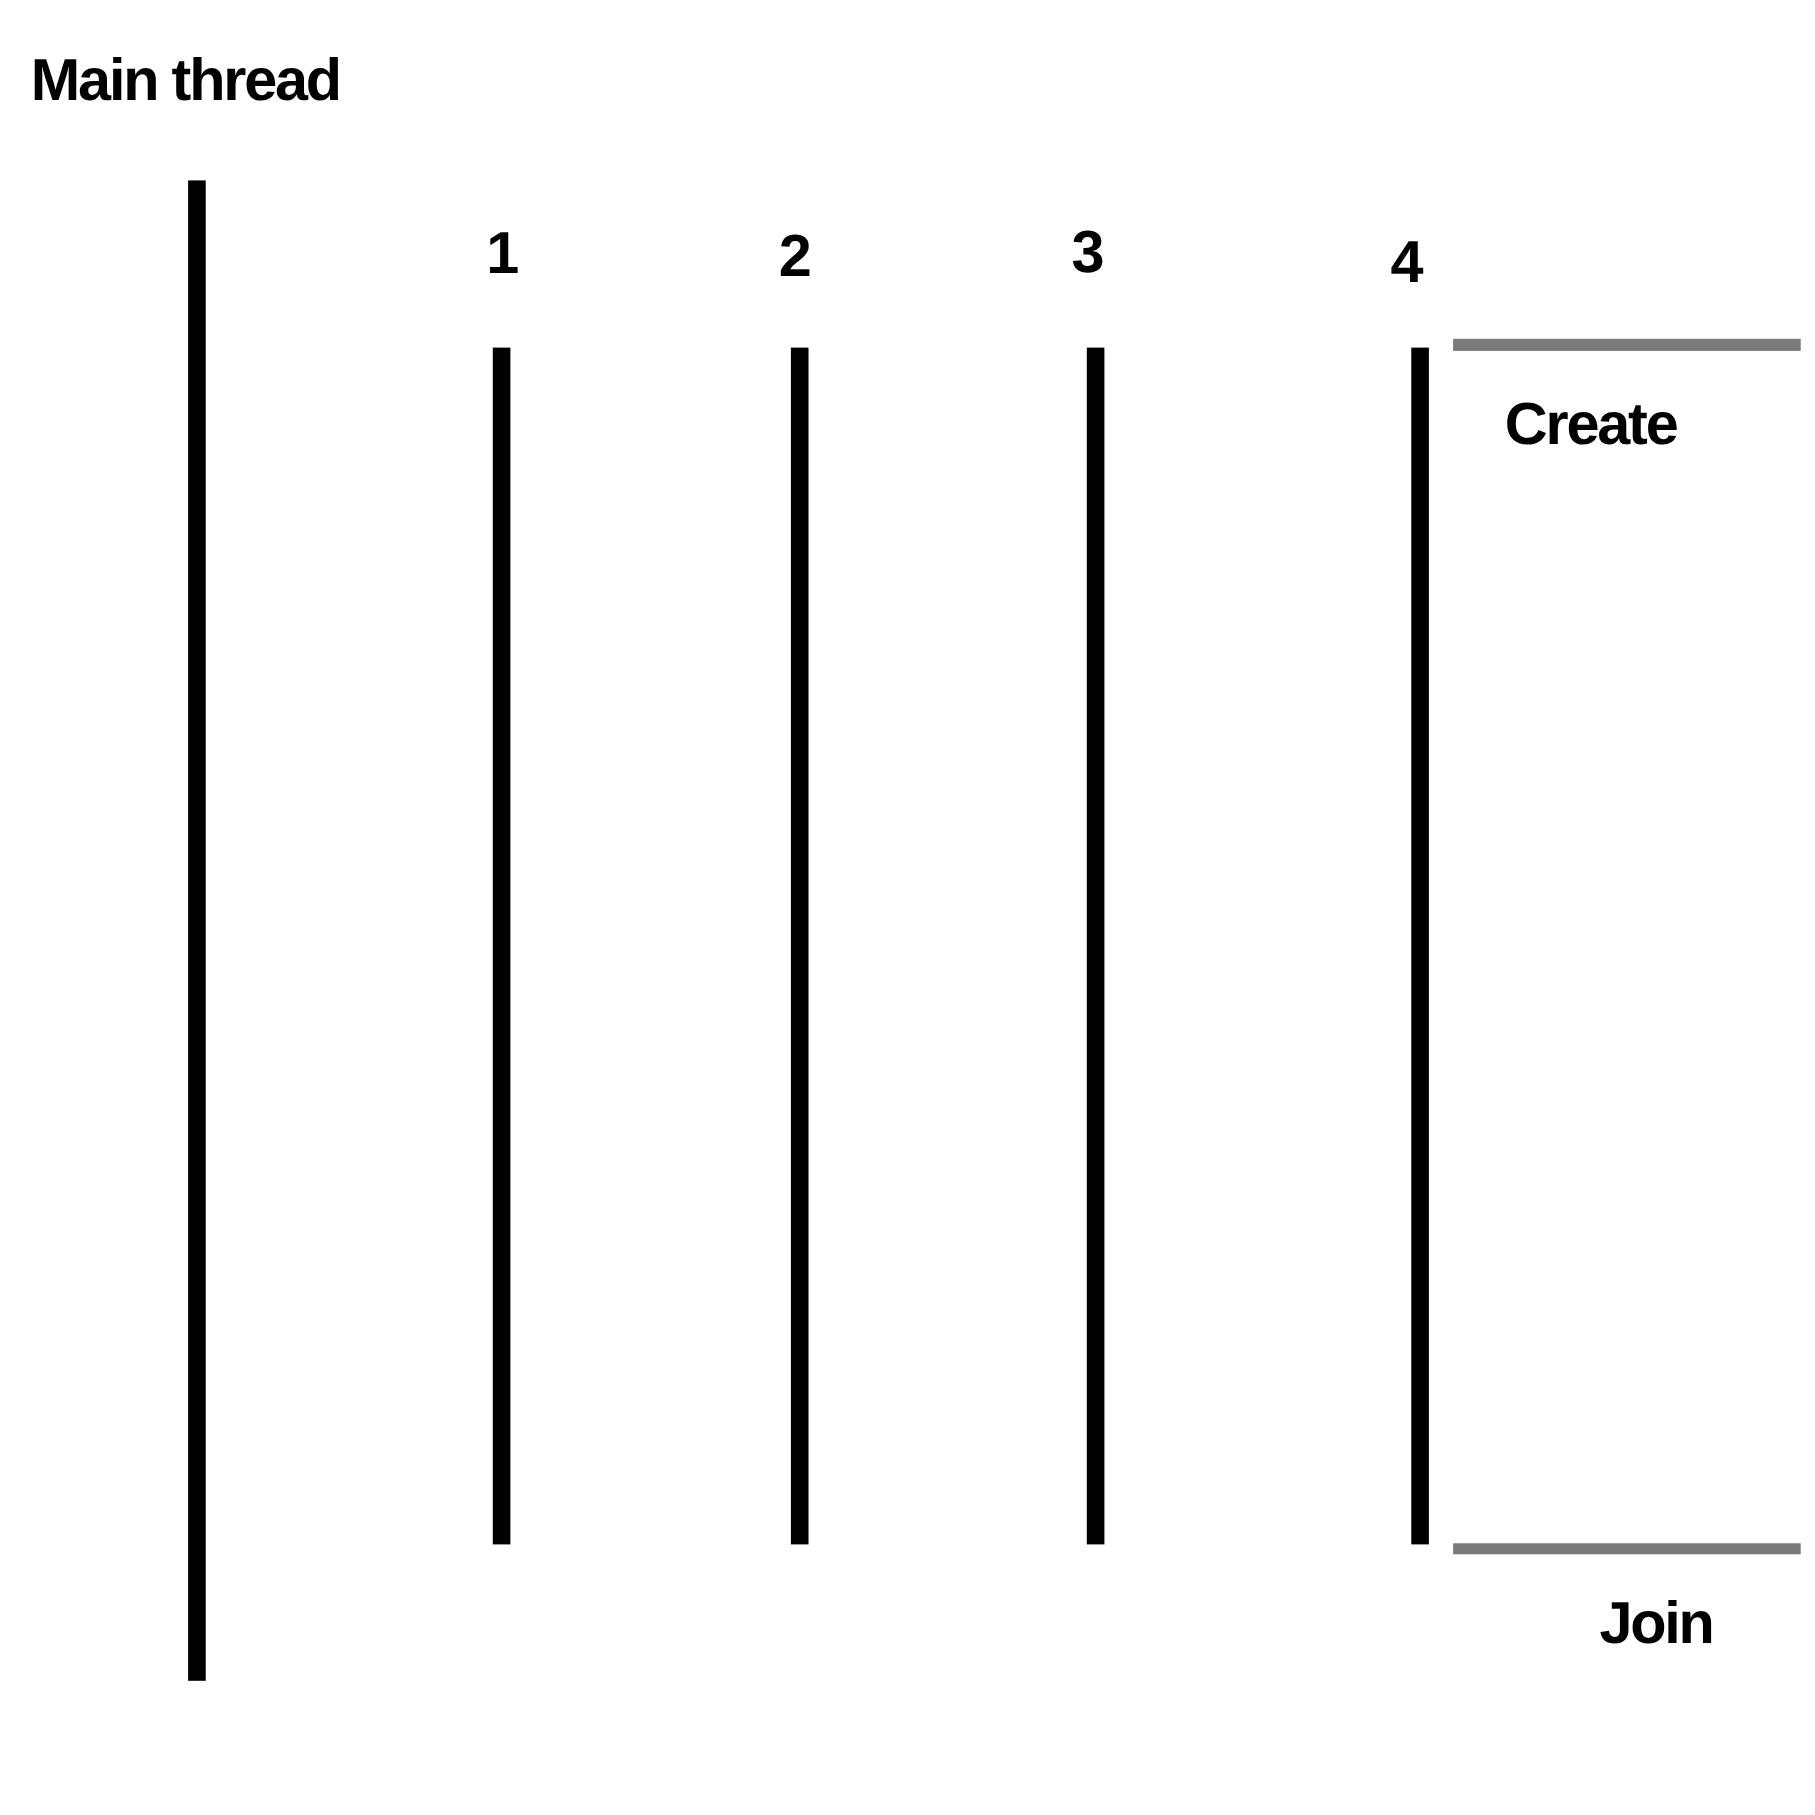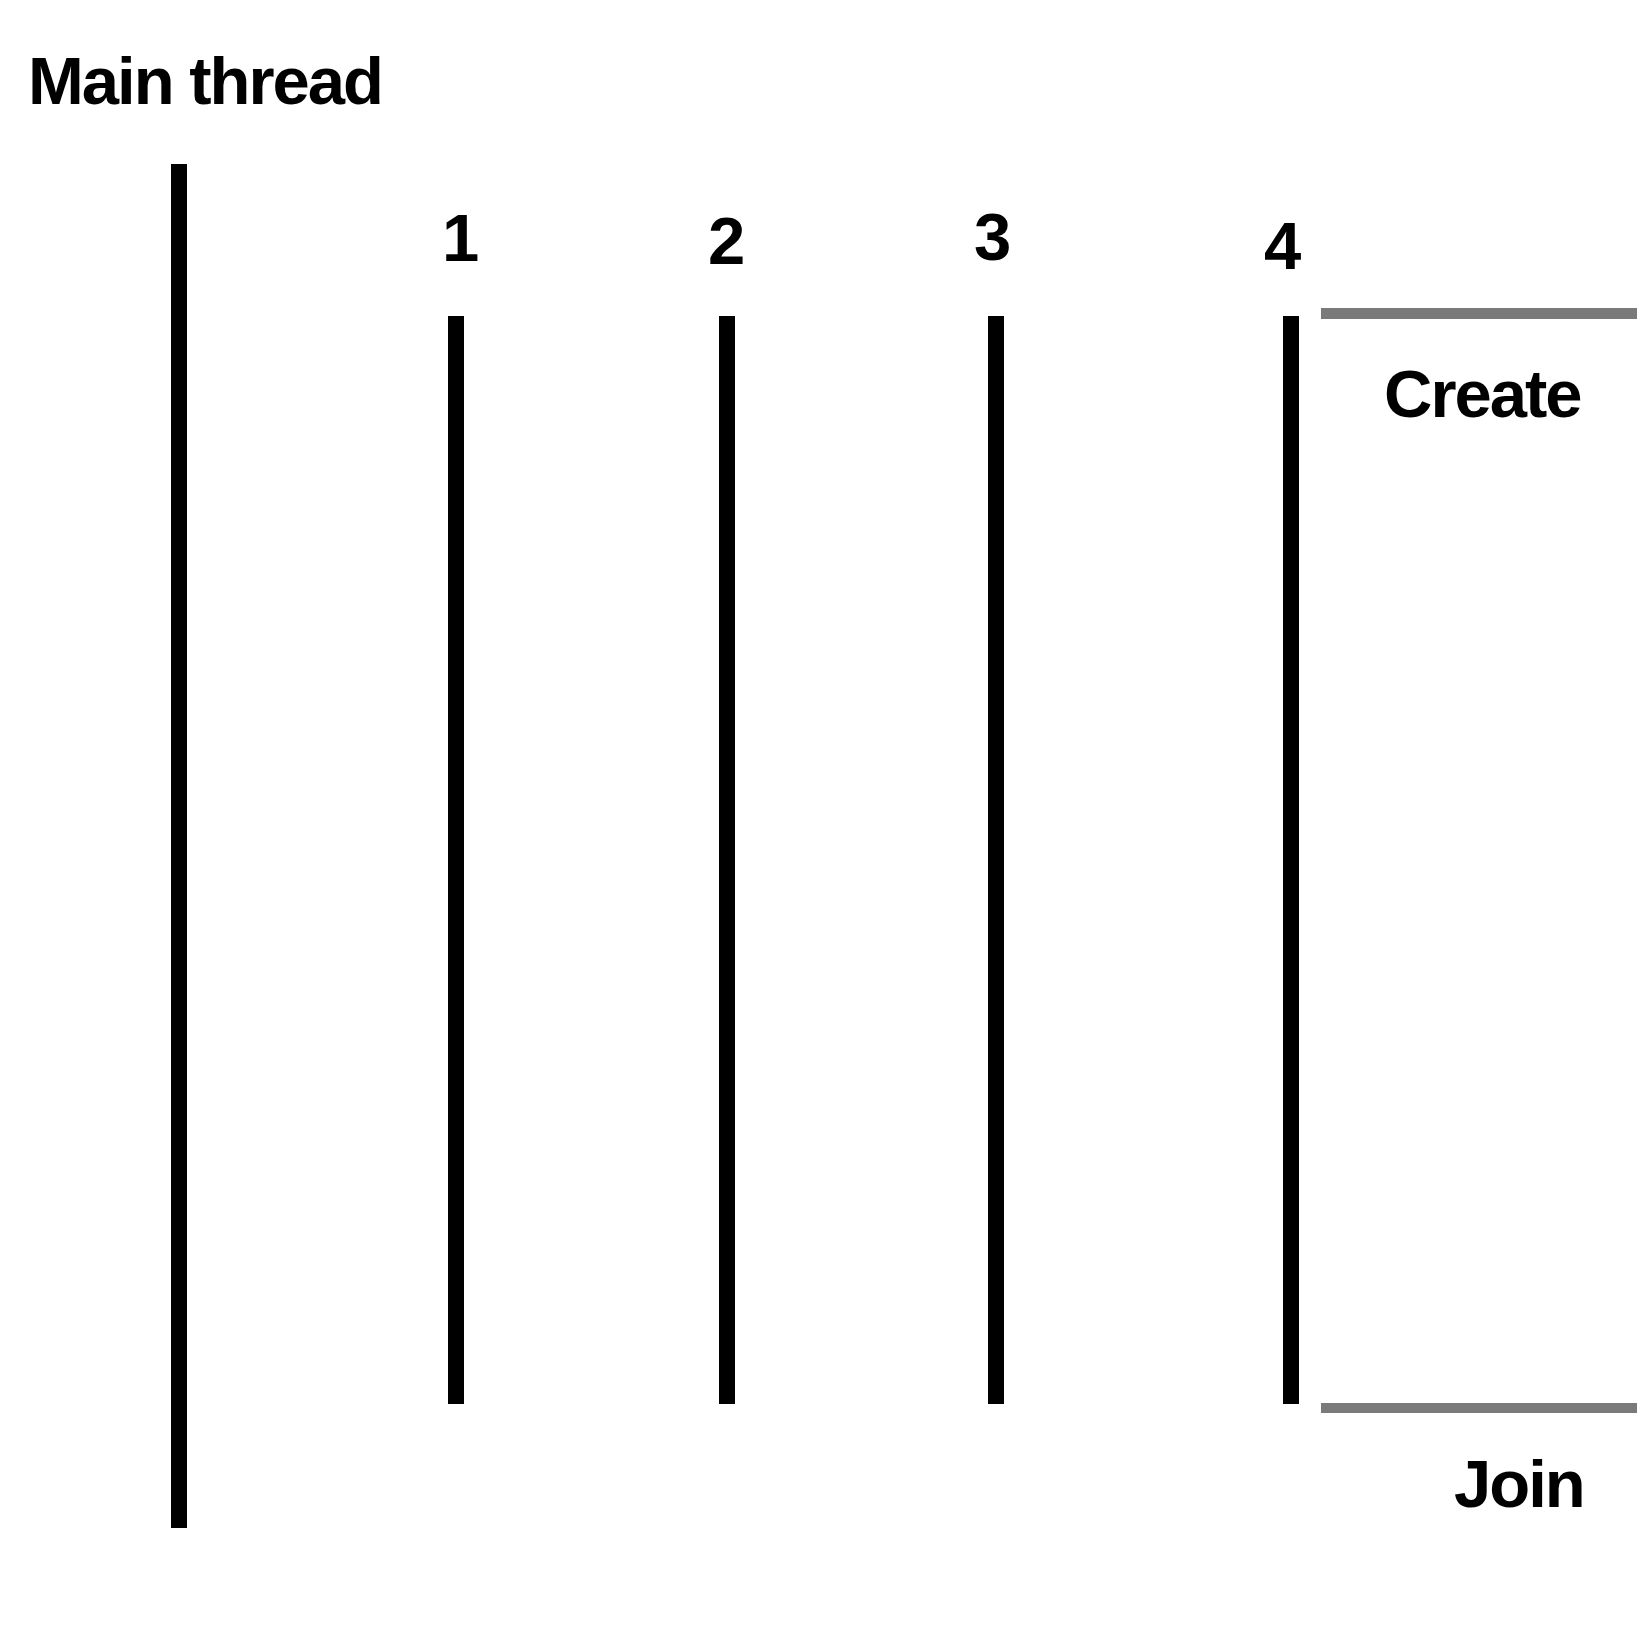--- a/index.html
+++ b/index.html
@@ -17,21 +17,21 @@
     position: relative;
     width: 1650px;
     height: 1650px;
     background: var(--bg-color);
     overflow: hidden;
     font-family: "Liberation Sans", "DejaVu Sans", sans-serif;
     color: var(--text-color);
   }
   .label {
     position: absolute;
-    font-size: 67px;
+    font-size: 54px;
     font-weight: bold;
     line-height: 1.15;
     letter-spacing: -2px;
     white-space: nowrap;
     color: var(--text-color);
   }
   .vline {
     position: absolute;
     width: 16px;
     background: var(--thread-color);
@@ -57,21 +57,21 @@
   
   .t-line { top: 316px; height: 1088px; }
   .t1-line { left: 448px; }
   .t2-line { left: 719px; }
   .t3-line { left: 988px; }
   .t4-line { left: 1283px; }
 
   
   .create-bar { top: 308px; height: 11px; }
   .join-bar   { top: 1403px; }
-  .create-label { left: 1368px; top: 355px; margin-left: 16px; }
+  .create-label { left: 1368px; top: 355px; }
   .join-label   { left: 1413px; top: 1445px; margin-left: 41px; }
 </style>
 </head>
 <body>
 
 <div class="canvas">
 
   <div class="label main-label">Main thread</div>
 
   <div class="vline main-line"></div>

